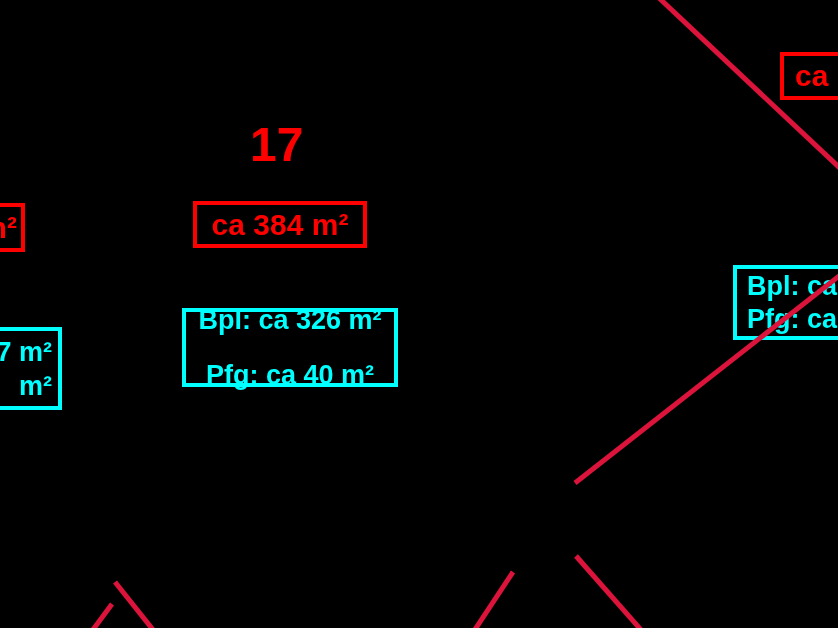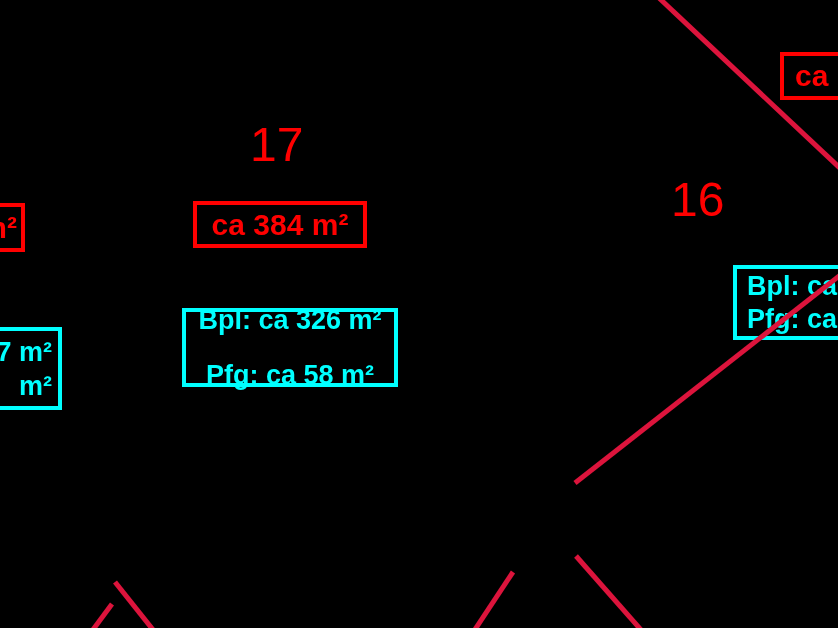--- a/index.html
+++ b/index.html
@@ -25,21 +25,21 @@
   }
   #lines-svg line {
     stroke: #dc143c;
     stroke-width: 5;
   }
   
   .plot-number {
     position: absolute;
     color: #ff0000;
     font-size: 48px;
-    font-weight: 400;
+    font-weight: 700;
     line-height: 1.15;
     z-index: 5;
     white-space: nowrap;
   }
   #num-17 { left: 250px; top: 117px; }
   #num-16 { left: 671px; top: 172px; }
   
   .label-box {
     position: absolute;
     box-sizing: border-box;
@@ -96,29 +96,28 @@
     padding-left: 11px;
   }
 </style>
 </head>
 <body>
 
 <div id="stage">
 
   <div id="num-17" class="plot-number">17</div>
 
-  <div id="num-16" class="plot-number">16</div>
 
   <div id="box-area-17" class="label-box red">
     <div class="area-text">ca 384 m²</div>
   </div>
 
   <div id="box-measure-17" class="label-box cyan">
     <div class="measure-text">Bpl: ca 326 m²</div>
-    <div class="measure-text">Pfg: ca 58 m²</div>
+    <div class="measure-text">Pfg: ca 40 m²</div>
   </div>
 
   <div id="box-area-left" class="label-box red">
     <div class="area-text">m²</div>
   </div>
 
   <div id="box-measure-left" class="label-box cyan">
     <div class="measure-text">7 m²</div>
     <div class="measure-text">m²</div>
   </div>

